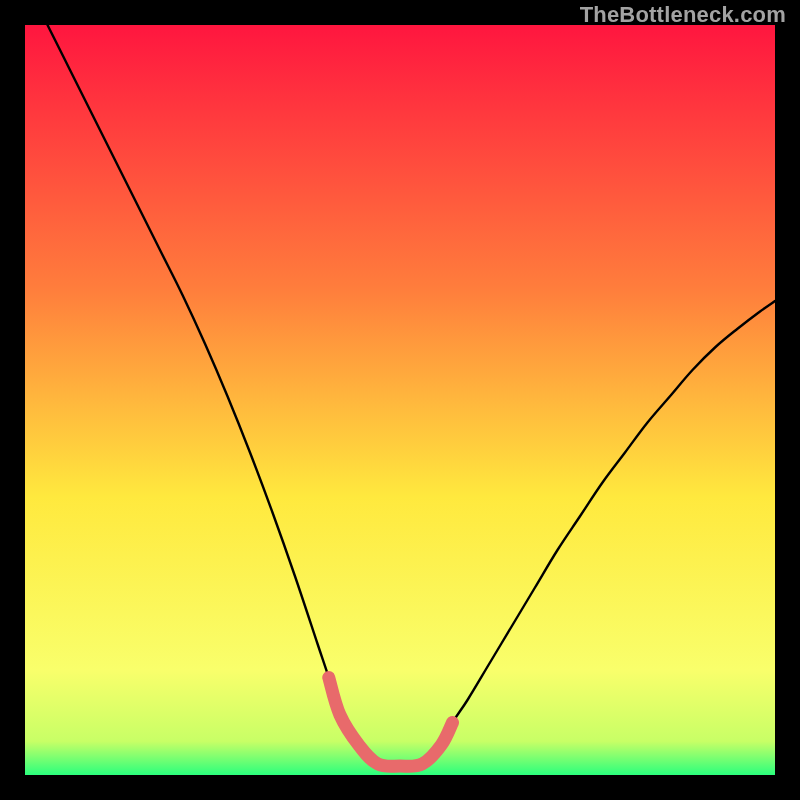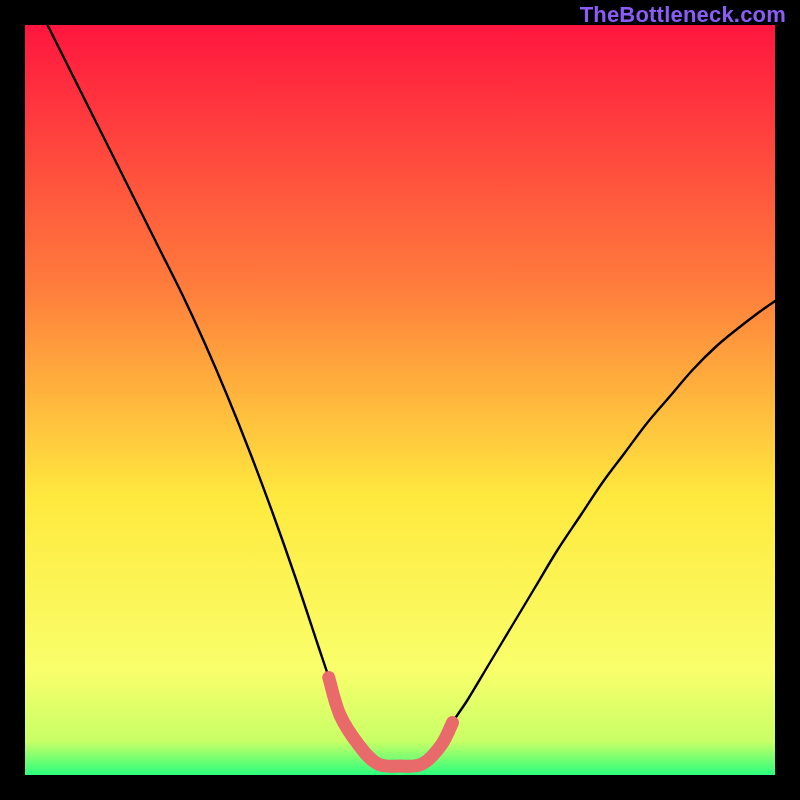--- a/index.html
+++ b/index.html
@@ -18,21 +18,21 @@
     width: 800px;
     height: 800px;
     background: #000;
   }
   .watermark {
     position: absolute;
     top: 2px;
     right: 14px;
     font-size: 22px;
     font-weight: 600;
-    color: #8b5cf6;
+    color: #a3a3a3;
     letter-spacing: 0.2px;
   }
   .plot {
     position: absolute;
     left: 25px;
     top: 25px;
     width: 750px;
     height: 750px;
   }
   .plot svg {

